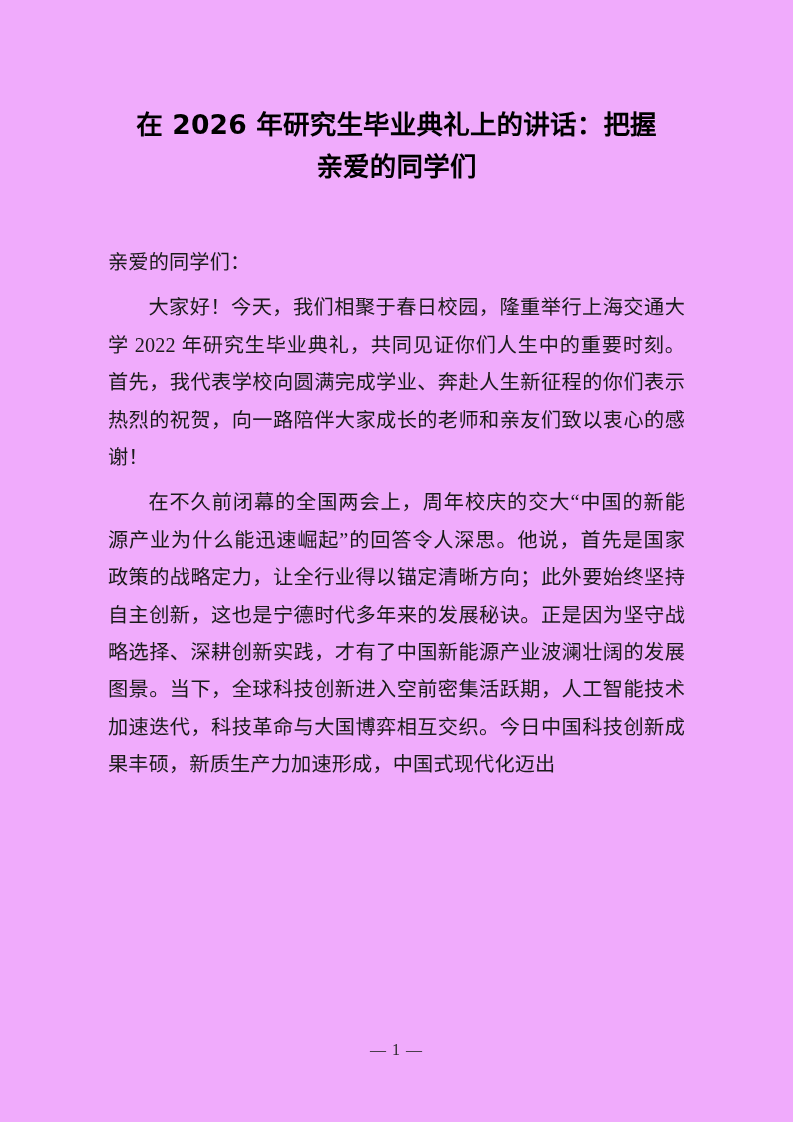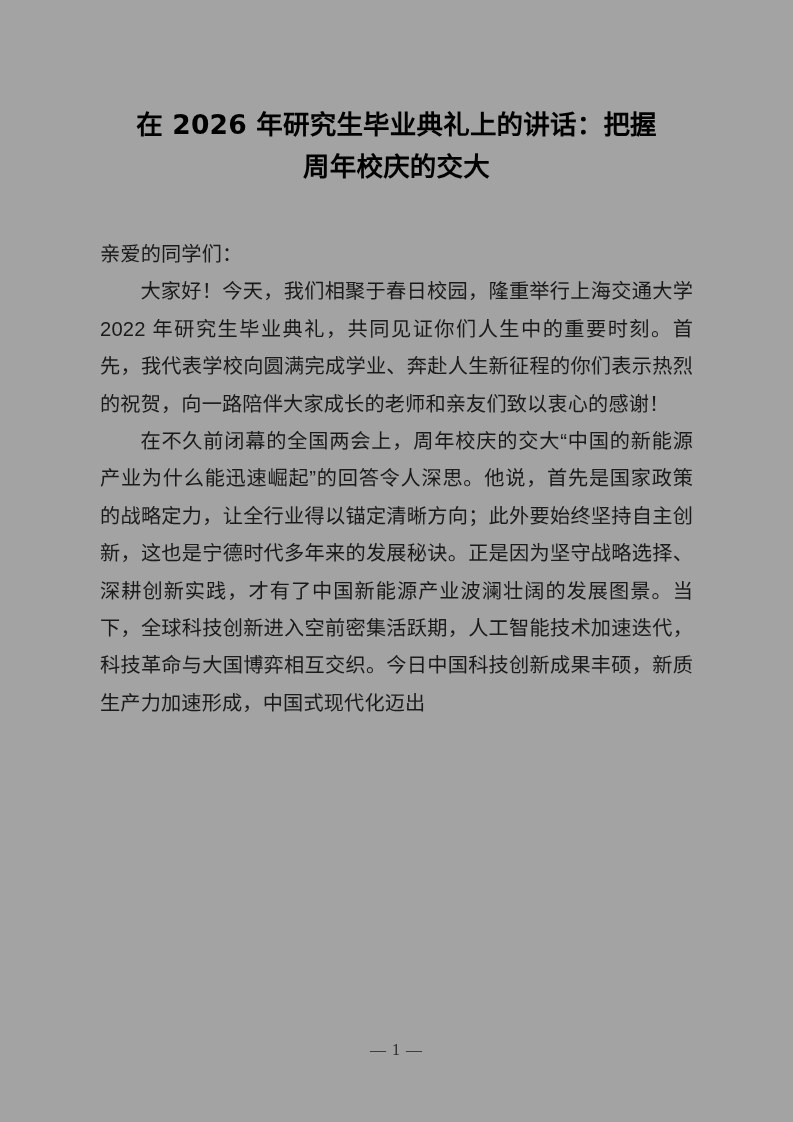--- a/index.html
+++ b/index.html
@@ -17,21 +17,21 @@
     color: #000000;
     -webkit-font-smoothing: antialiased;
   }
 
   .page {
     position: absolute;
     left: 0;
     top: 0;
     width: 793px;
     height: 1122px;
-    background: #a3a3a3;
+    background: #f0abfc;
     box-sizing: border-box;
   }
 
   
   .doc-title {
     position: absolute;
     left: 100px;
     top: 104px;
     width: 593px;
     text-align: center;
@@ -46,22 +46,22 @@
 
   
   .body-block {
     position: absolute;
     left: 100px;
     top: 236px;
     width: 593px;
   }
 
   .para {
-    margin: 0;
-    font-family: Liberation Sans, sans-serif;
+    margin: 8px;
+    font-family: Liberation Serif, serif;
     font-size: 20.2px;
     line-height: 37.4px;
     color: #1a1a1a;
     text-align: justify;
     text-justify: inter-ideograph;
     text-indent: 2em;
     letter-spacing: 0.15px;
     word-break: break-all;
   }
 
@@ -83,21 +83,21 @@
     letter-spacing: 1px;
   }
 </style>
 </head>
 <body>
 
 <div class="page">
 
   <h1 class="doc-title">
     <span>在 2026 年研究生毕业典礼上的讲话：把握</span><br>
-    <span>周年校庆的交大</span>
+    <span>亲爱的同学们</span>
   </h1>
 
   <div class="body-block">
     <p class="para no-indent">亲爱的同学们：</p>
     <p class="para">大家好！今天，我们相聚于春日校园，隆重举行上海交通大学 2022 年研究生毕业典礼，共同见证你们人生中的重要时刻。首先，我代表学校向圆满完成学业、奔赴人生新征程的你们表示热烈的祝贺，向一路陪伴大家成长的老师和亲友们致以衷心的感谢！</p>
     <p class="para">在不久前闭幕的全国两会上，周年校庆的交大“中国的新能源产业为什么能迅速崛起”的回答令人深思。他说，首先是国家政策的战略定力，让全行业得以锚定清晰方向；此外要始终坚持自主创新，这也是宁德时代多年来的发展秘诀。正是因为坚守战略选择、深耕创新实践，才有了中国新能源产业波澜壮阔的发展图景。当下，全球科技创新进入空前密集活跃期，人工智能技术加速迭代，科技革命与大国博弈相互交织。今日中国科技创新成果丰硕，新质生产力加速形成，中国式现代化迈出</p>
   </div>
 
   <div class="page-footer">— 1 —</div>
 

